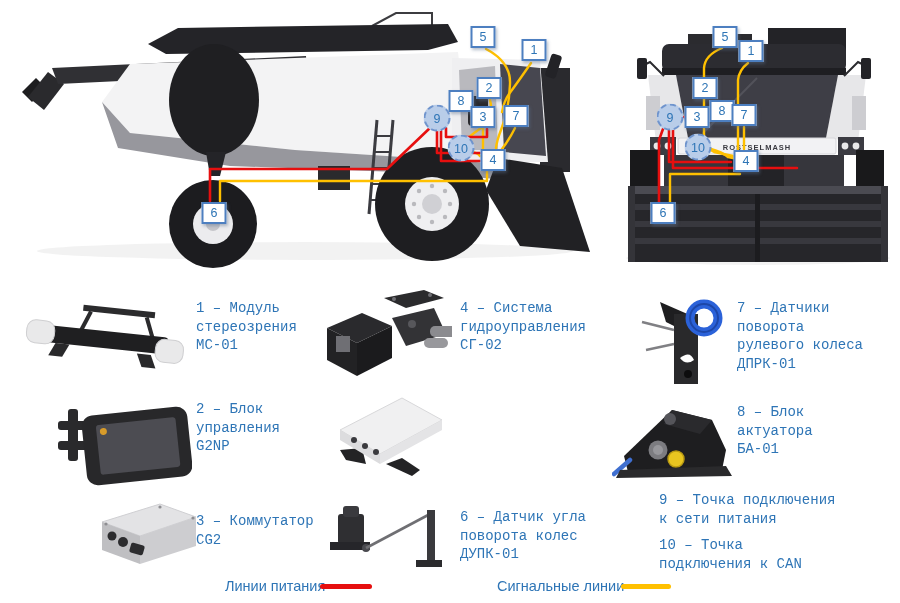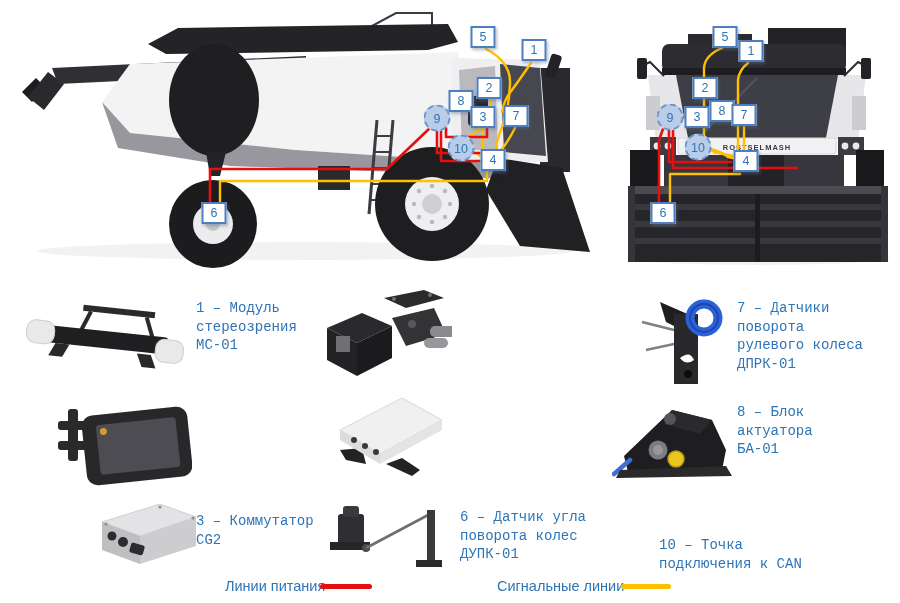--- a/index.html
+++ b/index.html
@@ -271,40 +271,54 @@
     <circle cx="102" cy="16" r="3" fill="#4a4a4f"></circle>
     <rect x="99" y="12" width="8" height="56" fill="#3a3a3d"></rect>
     <rect x="88" y="62" width="26" height="7" fill="#2b2b2e"></rect>
   </svg>
 
   <div class="cap" style="left:196px;top:299px">
     <span>1 – Модуль</span>
     <span>стереозрения</span>
     <span>МС-01</span>
   </div>
+  <div class="cap" style="left:460px;top:299px">
+    <span>4 – Система</span>
+    <span>гидроуправления</span>
+    <span>СГ-02</span>
+  </div>
   <div class="cap" style="left:737px;top:299px">
     <span>7 – Датчики</span>
     <span>поворота</span>
     <span>рулевого колеса</span>
     <span>ДПРК-01</span>
   </div>
+  <div class="cap" style="left:196px;top:400px">
+    <span>2 – Блок</span>
+    <span>управления</span>
+    <span>G2NP</span>
+  </div>
   <div class="cap" style="left:737px;top:403px">
     <span>8 – Блок</span>
     <span>актуатора</span>
     <span>БА-01</span>
   </div>
   <div class="cap" style="left:196px;top:512px">
     <span>3 – Коммутатор</span>
     <span>CG2</span>
   </div>
   <div class="cap" style="left:460px;top:508px">
     <span>6 – Датчик угла</span>
     <span>поворота колес</span>
     <span>ДУПК-01</span>
   </div>
+  <div class="cap" style="left:659px;top:491px">
+    <span>9 – Точка подключения</span>
+    <span>к сети питания</span>
+  </div>
   <div class="cap" style="left:659px;top:536px">
     <span>10 – Точка</span>
     <span>подключения к CAN</span>
   </div>
 
   <div class="wl-label" style="left:225px;top:578px">Линии питания</div>
   <div class="wl-swatch" style="left:320px;top:584px;width:52px;height:5px;background:#e60f0f"></div>
   <div class="wl-label" style="left:497px;top:578px">Сигнальные линии</div>
   <div class="wl-swatch" style="left:621px;top:584px;width:50px;height:5px;background:#ffc000"></div>
 

